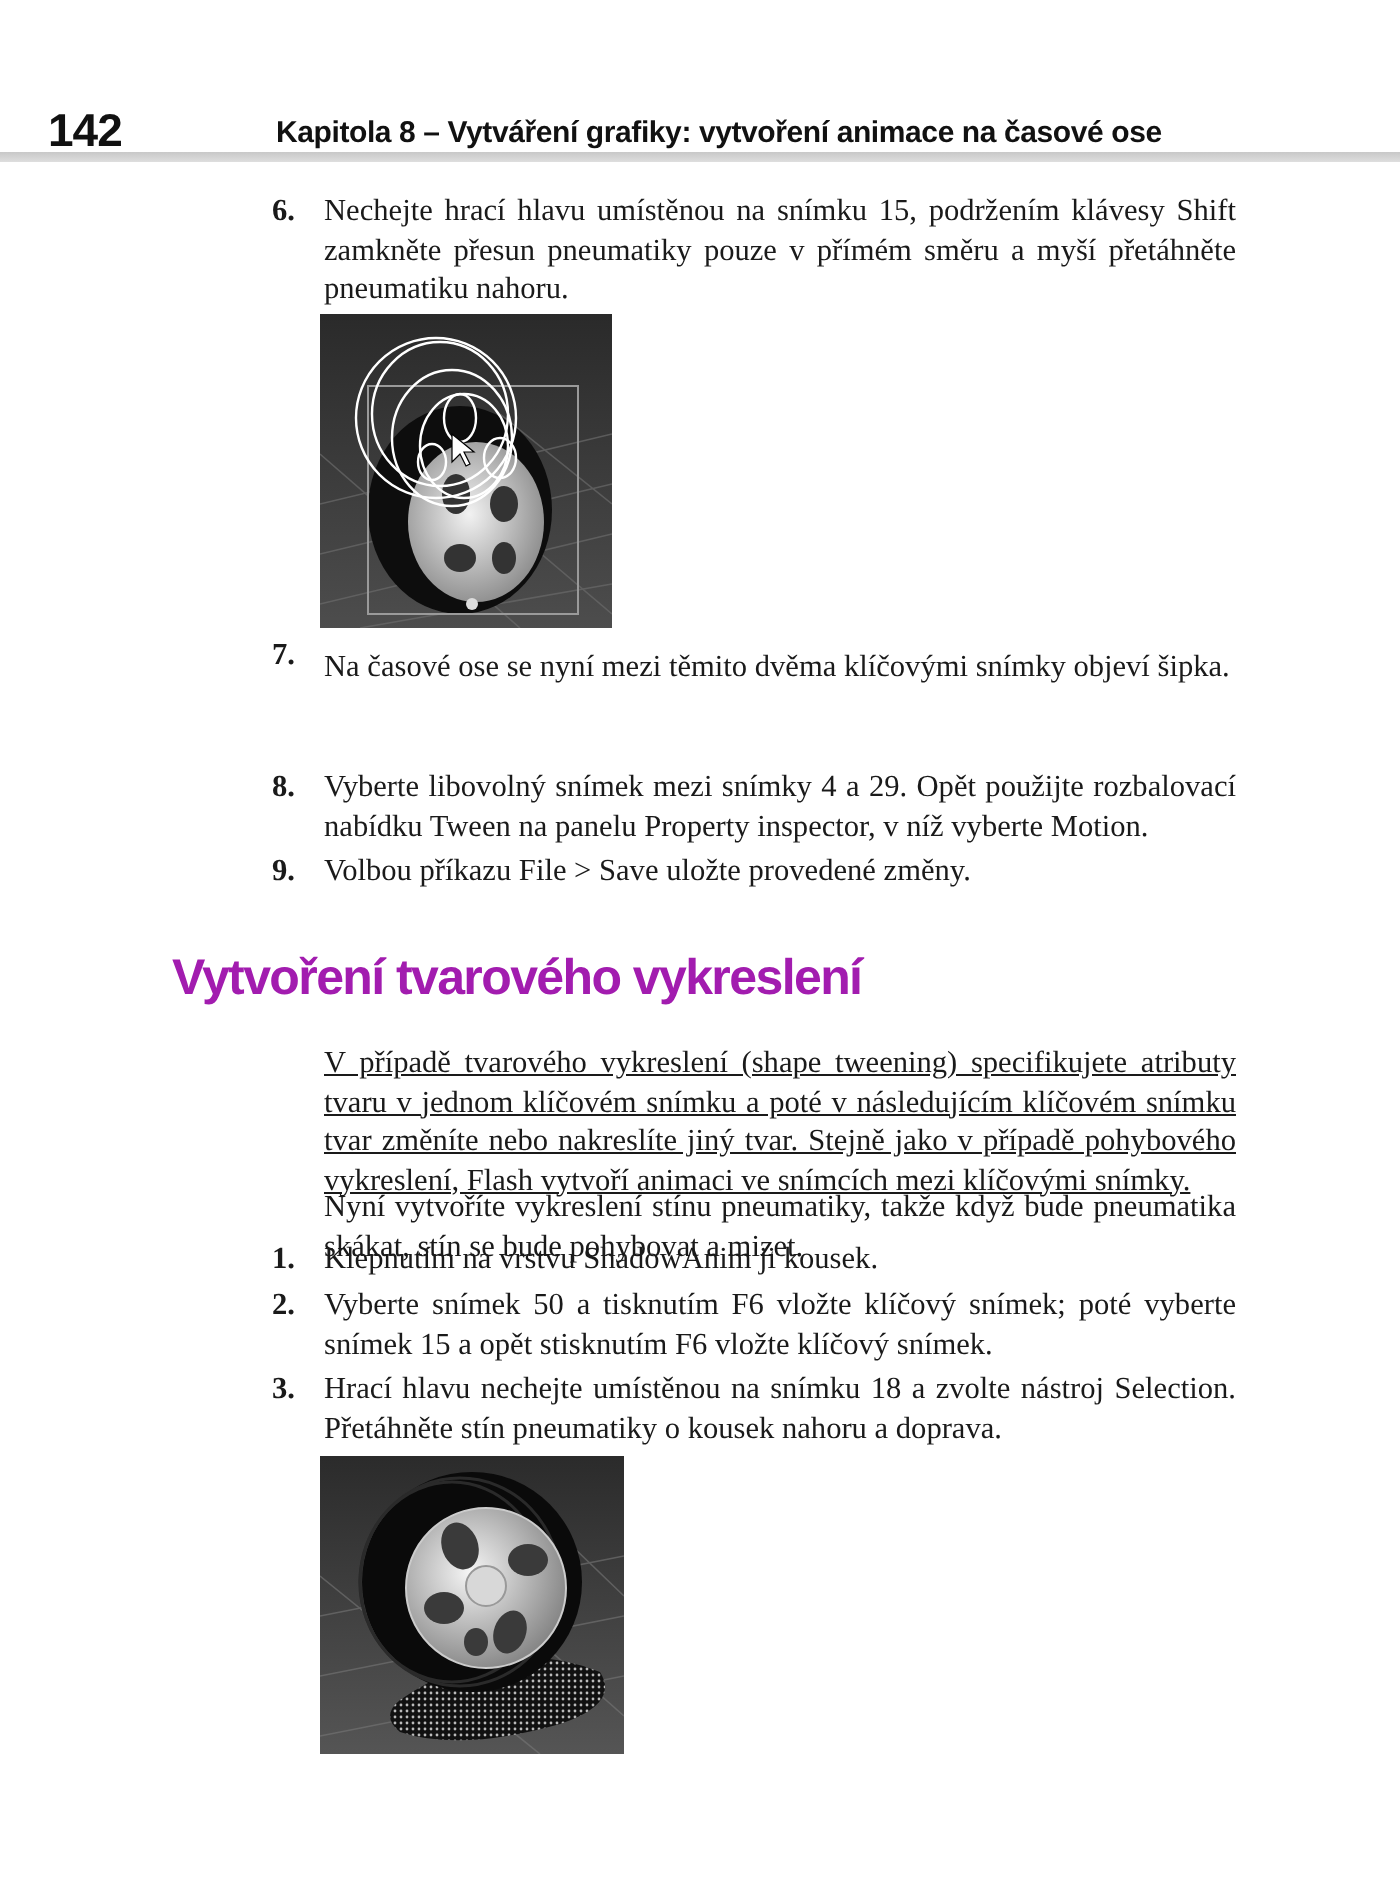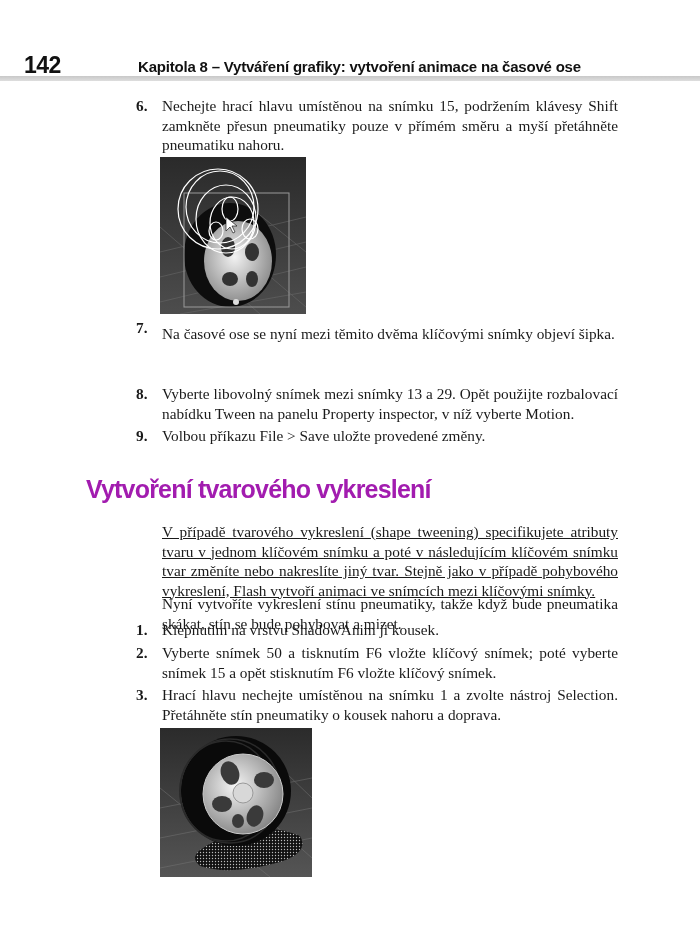--- a/index.html
+++ b/index.html
@@ -81,21 +81,21 @@
   </svg>
 </div>
 
 <div class="step serif" style="top:318px;">
   <span class="num">7.</span>
   <div class="note">Na časové ose se nyní mezi těmito dvěma klíčovými snímky objeví šipka.</div>
 </div>
 
 <div class="step serif" style="top:384px;">
   <span class="num">8.</span>
-  <div class="txt">Vyberte libovolný snímek mezi snímky 13 a 29. Opět použijte rozbalovací nabídku Tween na panelu Property inspector, v níž vyberte Motion.</div>
+  <div class="txt">Vyberte libovolný snímek mezi snímky 4 a 29. Opět použijte rozbalovací nabídku Tween na panelu Property inspector, v níž vyberte Motion.</div>
 </div>
 
 <div class="step serif" style="top:426px;">
   <span class="num">9.</span>
   <div class="txt">Volbou příkazu File &gt; Save uložte provedené změny.</div>
 </div>
 
 <div class="section-heading">Vytvoření tvarového vykreslení</div>
 
 <div class="para serif" style="top:522px;text-decoration:underline;">V případě tvarového vykreslení (shape tweening) specifikujete atributy tvaru v jednom klíčovém snímku a poté v následujícím klíčovém snímku tvar změníte nebo nakreslíte jiný tvar. Stejně jako v případě pohybového vykreslení, Flash vytvoří animaci ve snímcích mezi klíčovými snímky.</div>
@@ -104,21 +104,21 @@
 <div class="step serif" style="top:620px;">
   <span class="num">1.</span>
   <div class="txt">Klepnutím na vrstvu ShadowAnim ji kousek.</div>
 </div>
 <div class="step serif" style="top:643px;">
   <span class="num">2.</span>
   <div class="txt">Vyberte snímek 50 a tisknutím F6 vložte klíčový snímek; poté vyberte snímek 15 a opět stisknutím F6 vložte klíčový snímek.</div>
 </div>
 <div class="step serif" style="top:685px;">
   <span class="num">3.</span>
-  <div class="txt">Hrací hlavu nechejte umístěnou na snímku 1 a zvolte nástroj Selection. Přetáhněte stín pneumatiky o kousek nahoru a doprava.</div>
+  <div class="txt">Hrací hlavu nechejte umístěnou na snímku 18 a zvolte nástroj Selection. Přetáhněte stín pneumatiky o kousek nahoru a doprava.</div>
 </div>
 
 <div class="figure" style="left:160px; top:728px; width:152px; height:149px;">
   <svg width="152" height="149" viewBox="0 0 152 149">
     <defs>
       <linearGradient id="bg2" x1="0" y1="0" x2="0" y2="1">
         <stop offset="0" stop-color="#2b2b2b"></stop>
           <stop offset="1" stop-color="#555"></stop>
       </linearGradient>
       <radialGradient id="rim2" cx="0.4" cy="0.4" r="0.7">

